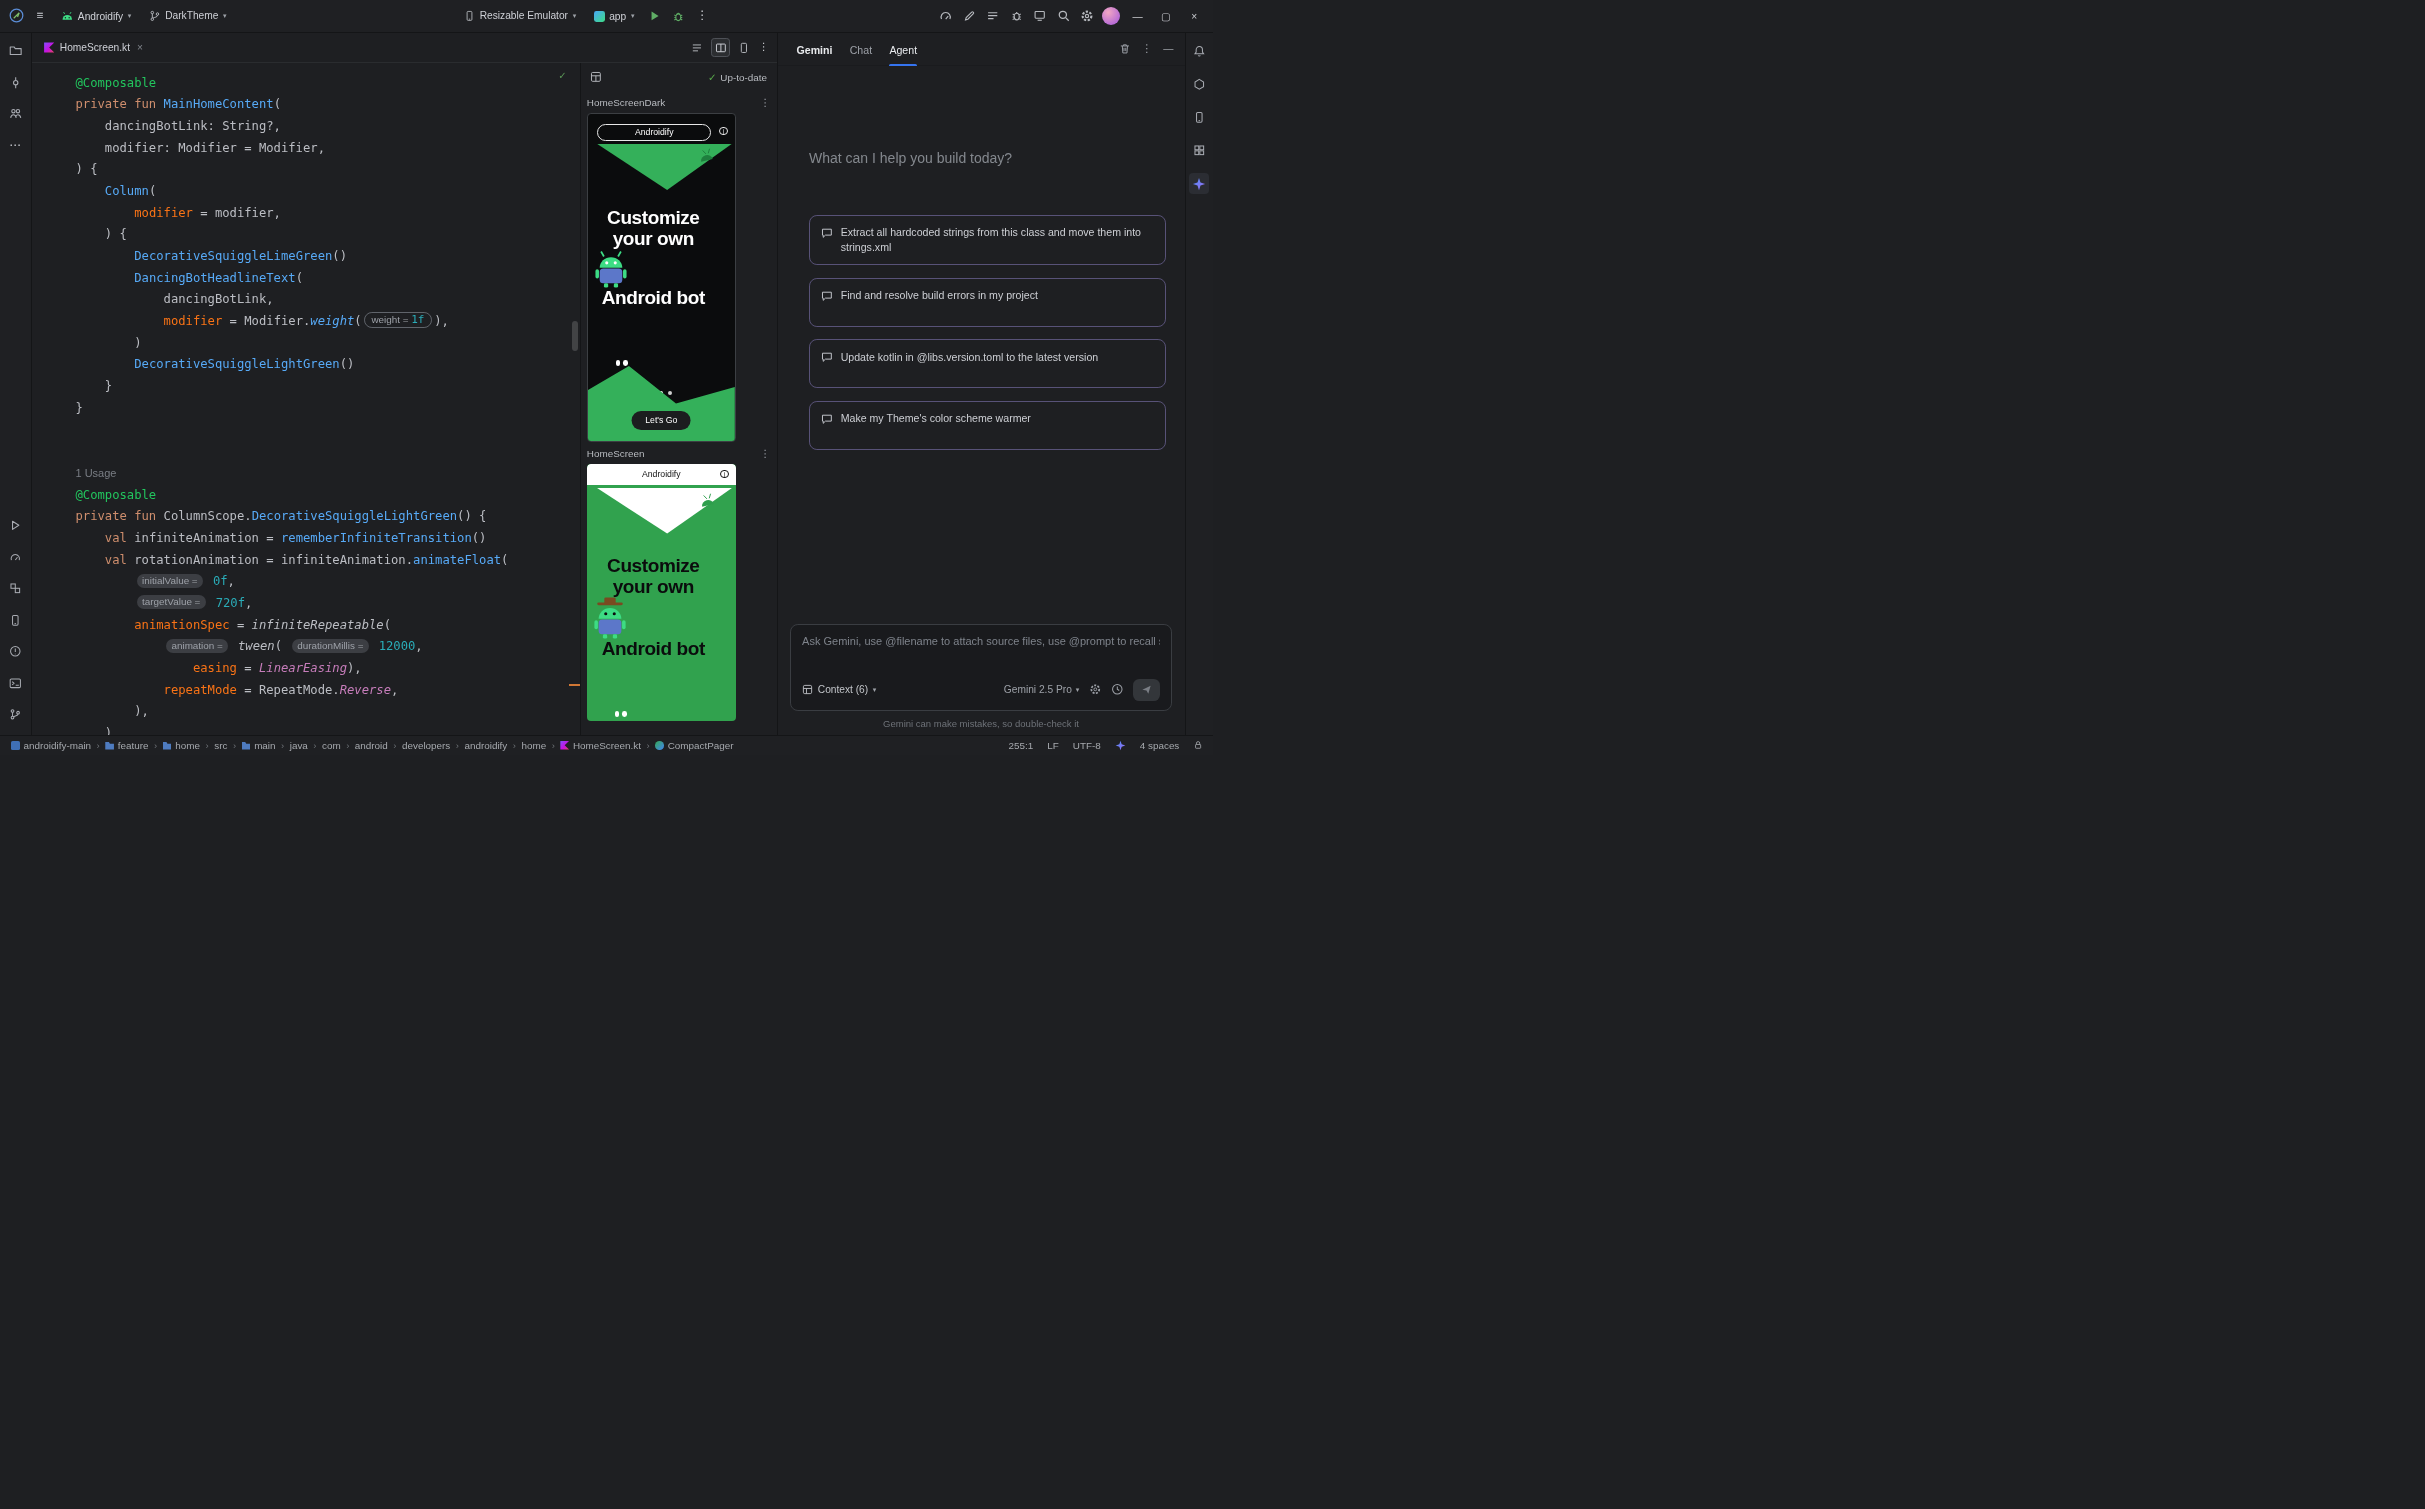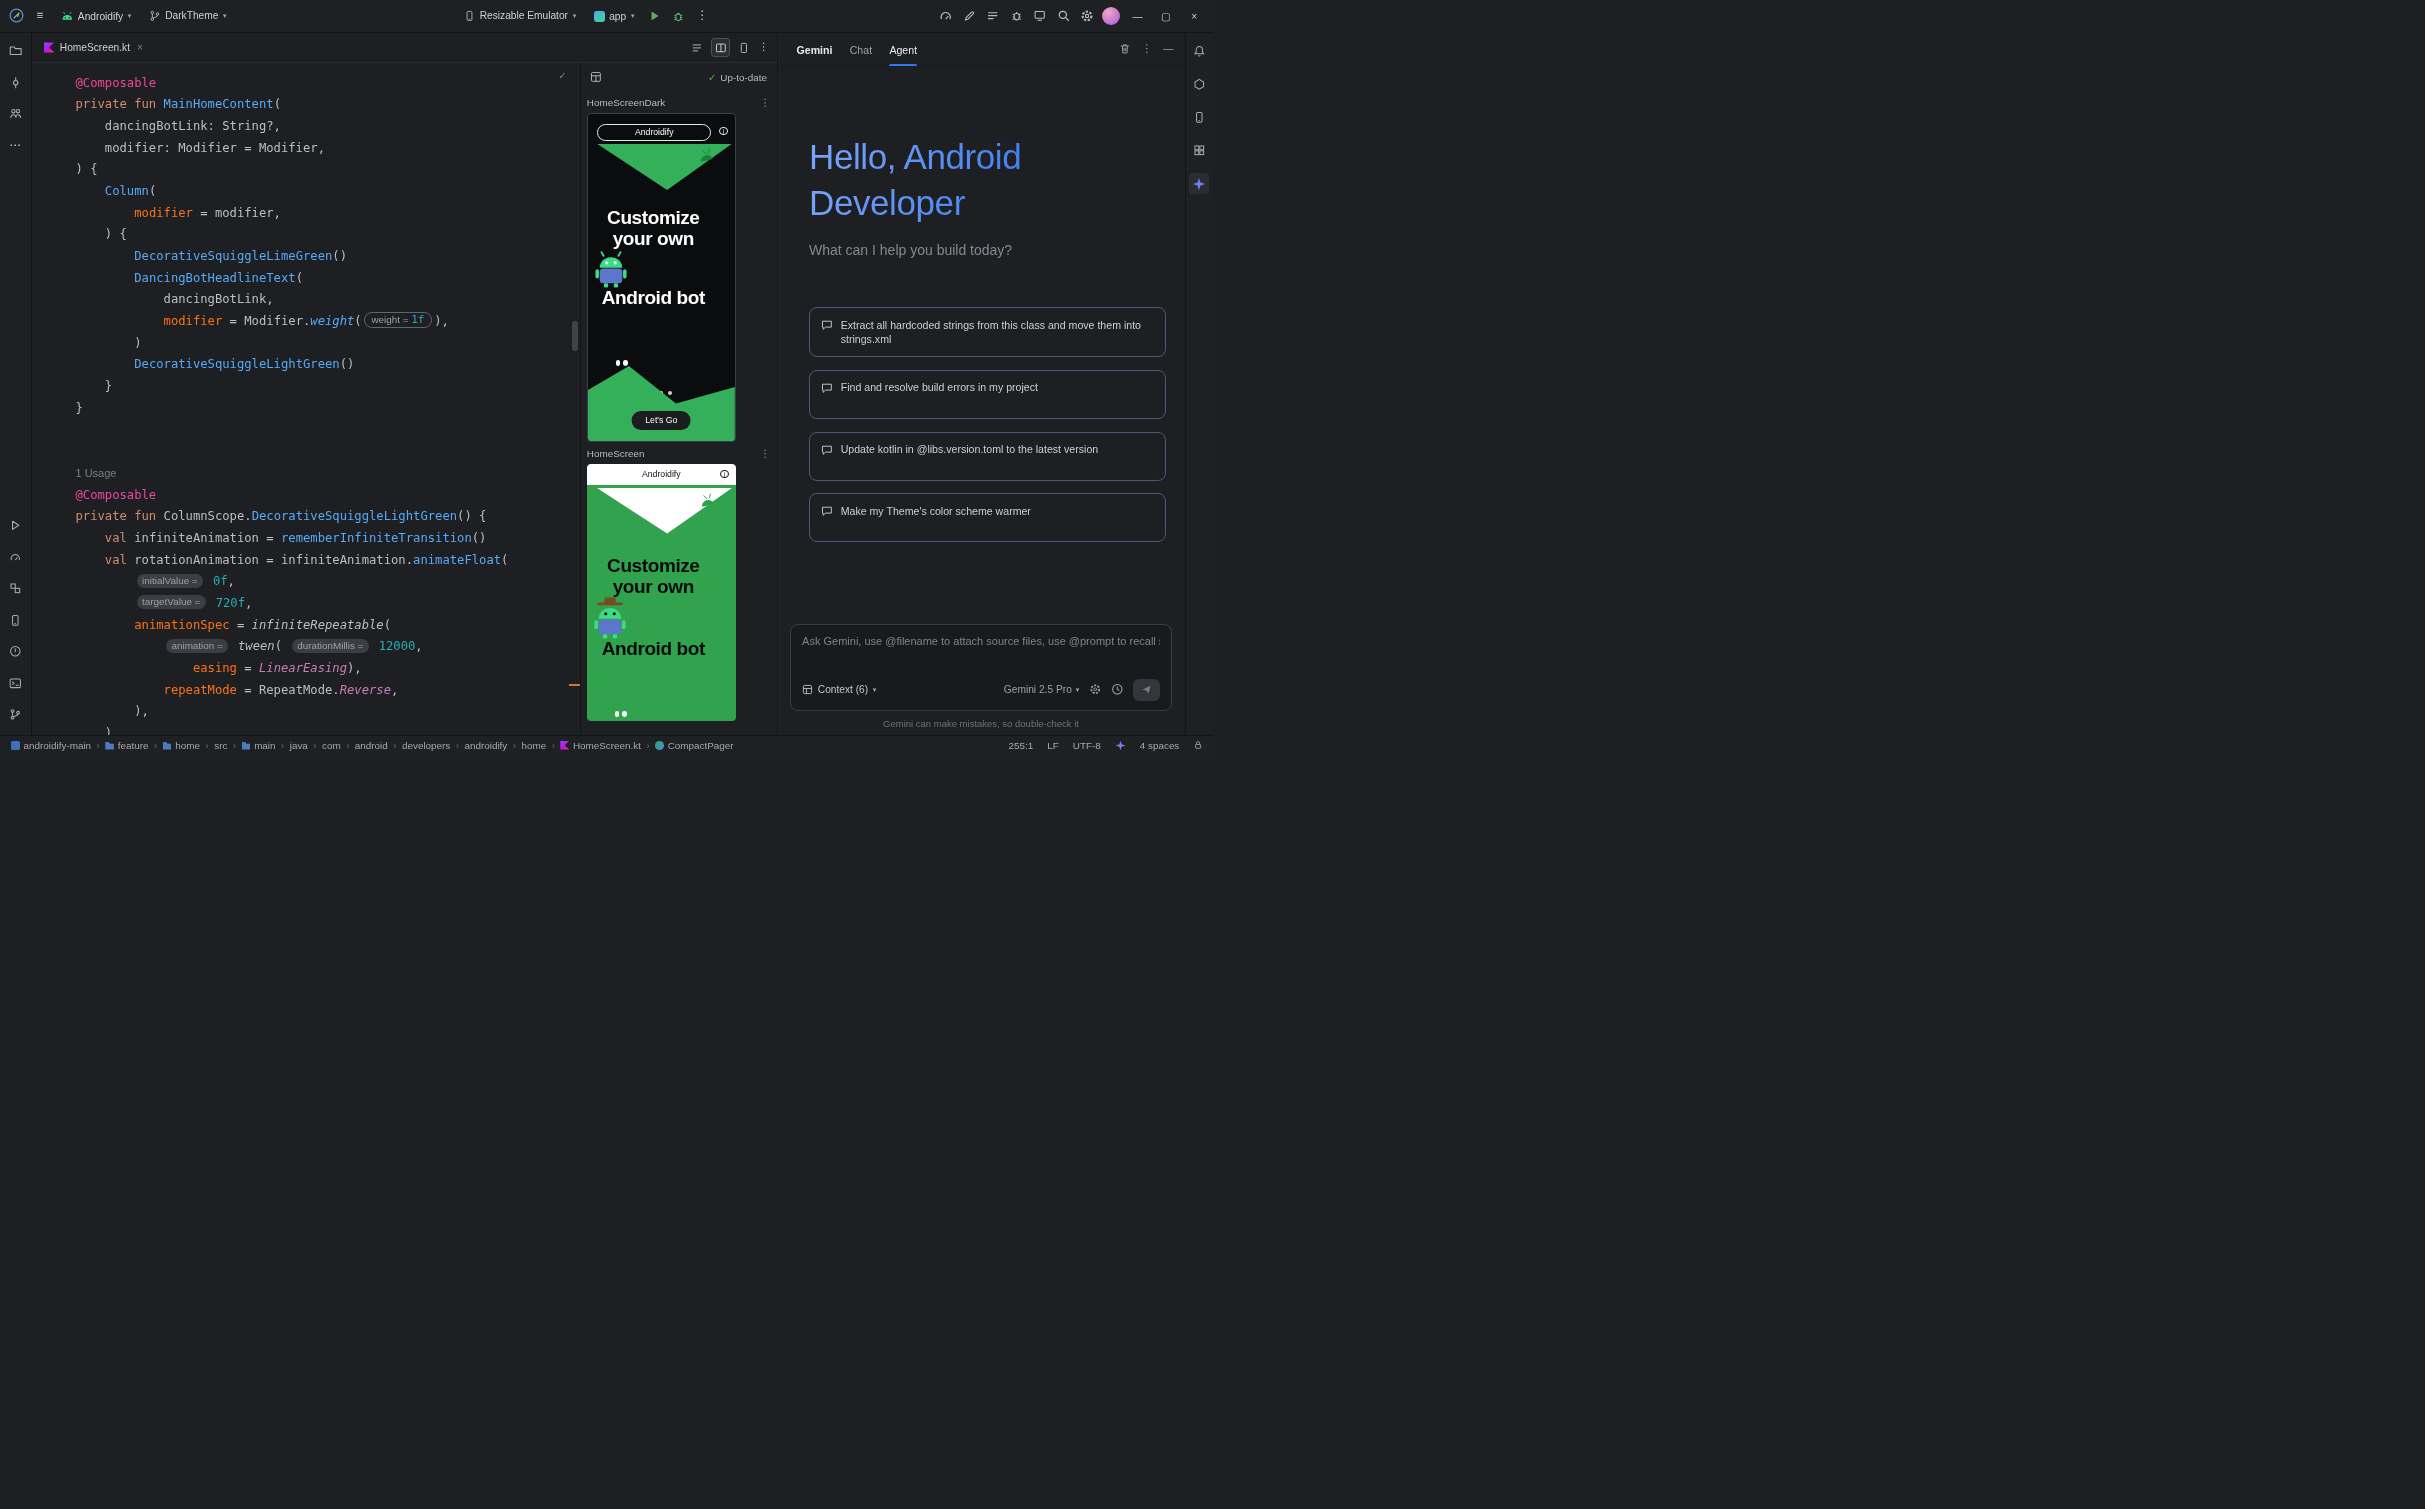--- a/index.html
+++ b/index.html
@@ -39,21 +39,21 @@
   .kotlin-ic{width:10.2px;height:10.2px;background:linear-gradient(135deg,#7F52FF,#C711E1 55%,#E44857);
     clip-path:polygon(0 0,100% 0,50% 50%,100% 100%,0 100%)}
   .tabbar-right{margin-left:auto;display:flex;align-items:center;gap:4.7px}
   .tbb{width:19px;height:19px;display:flex;align-items:center;justify-content:center;border-radius:3.2px}
   .tbb.active{border:0.8px solid #4E5157;background:#2B2D30}
 
   .editor-split{flex:1;display:flex;min-height:0}
   .code-pane{flex:0 0 548px;position:relative;overflow:hidden;background:#1E1F22;
     padding:9.5px 0 0 44px;font-family:"DejaVu Sans Mono","Liberation Mono",monospace;font-size:12.2px}
   .code-line{height:21.7px;line-height:21.7px;white-space:pre}
-  .s-def{color:#BCBEC4}.s-kw{color:#CF8E6D}.s-fn{color:#57AAF7}.s-ann{color:#ec4899}
+  .s-def{color:#BCBEC4}.s-kw{color:#CF8E6D}.s-fn{color:#57AAF7}.s-ann{color:#22c55e}
   .s-named{color:#f97316}.s-num{color:#2AACB8}
   .s-itfn{color:#BCBEC4;font-style:italic}.s-itprop{color:#C77DBB;font-style:italic}.s-itfnb{color:#57AAF7;font-style:italic}
   .s-usage{color:#7A7E85;font-family:"Liberation Sans",sans-serif;font-size:11px}
   .s-chip{display:inline-block;background:#3C3E43;color:#9DA1A8;border-radius:7.9px;padding:0 5.5px;margin:0 2.4px;
     font:9.9px/14px "Liberation Sans",sans-serif;vertical-align:1.6px}
   .s-chip-o{background:transparent;border:0.8px solid #60646B;padding:0 6.3px}
   .s-chip-o .chip-h{color:#9DA1A8;font:9.9px/14px "Liberation Sans",sans-serif}
   .s-chip-o .s-num{font-family:"DejaVu Sans Mono",monospace;font-size:11px}
   .inspect-ok{position:absolute;top:6.3px;right:14px;color:#5C9A57;font-size:11px}
   .scroll-thumb{position:absolute;right:1.6px;top:258px;width:5.5px;height:30px;border-radius:3.2px;background:rgba(255,255,255,.16)}
@@ -517,24 +517,20 @@
             <svg width="11.8" height="11.8" viewBox="0 0 16 16" fill="none" stroke="#9DA1A8" stroke-width="1.3">
                 <path d="M2.5 4h11M6 4V2.5h4V4M4.5 4l.7 9.5h5.6l.7-9.5M6.8 6.5v4.5M9.2 6.5v4.5"></path>
               </svg>
           </span>
           <span class="glyph" style="font-size:11px;color:#9DA1A8">⋮</span>
           <span style="font-size:10.2px">—</span>
         </div>
       </div>
 
       <div class="g-content">
-        <div class="g-hello">
-          <div>Hello, Android</div>
-          <div>Developer</div>
-        </div>
         <div class="g-sub">What can I help you build today?</div>
         <div class="sg-grid">
             <div class="sg-card">
               <span class="sg-ic">
                 <svg viewBox="0 0 16 16" width="11.8" height="11.8" fill="none" stroke="#C8CAD0" stroke-width="1.3">
                   <path d="M2 3h12v8H6l-3 3v-3H2z" stroke-linejoin="round"></path>
                 </svg>
               </span>
               <span class="sg-tx">Extract all hardcoded strings from this class and move them into strings.xml</span>
             </div>

